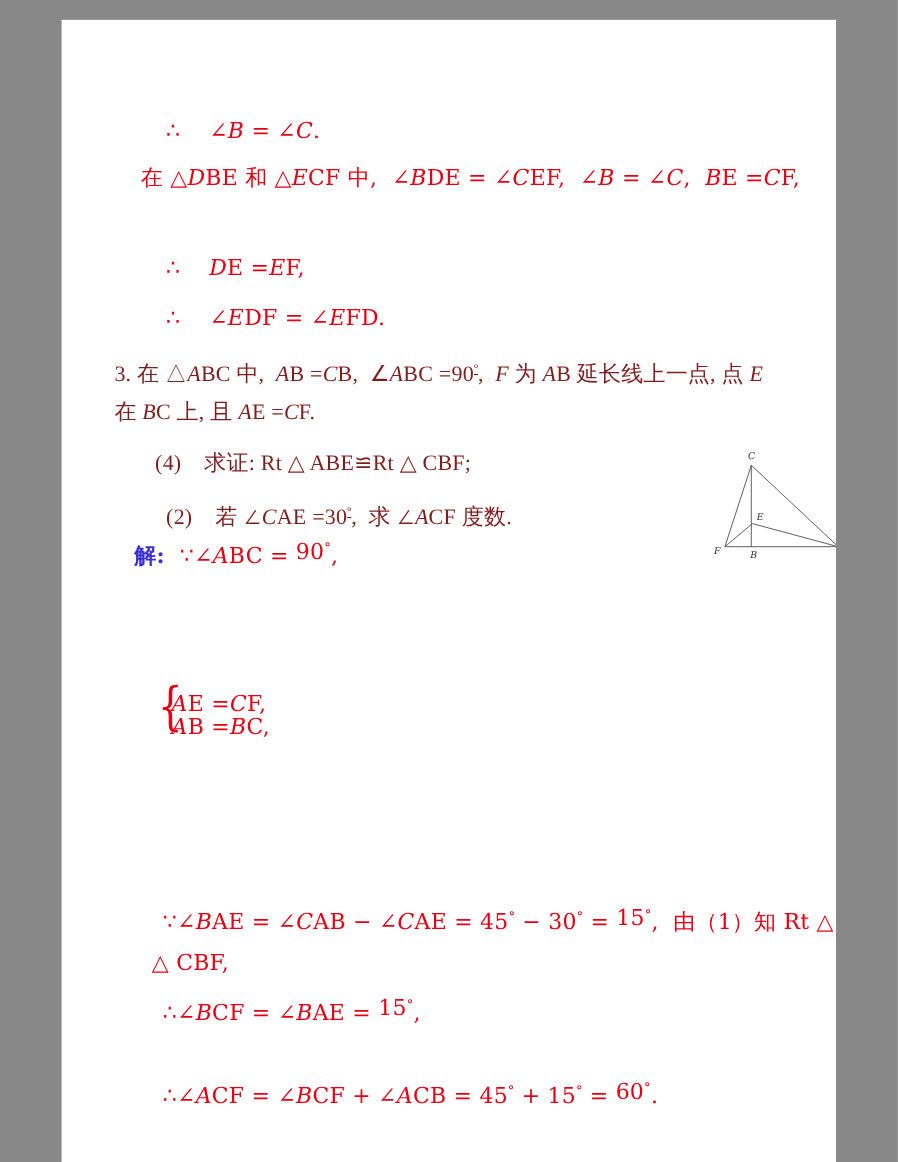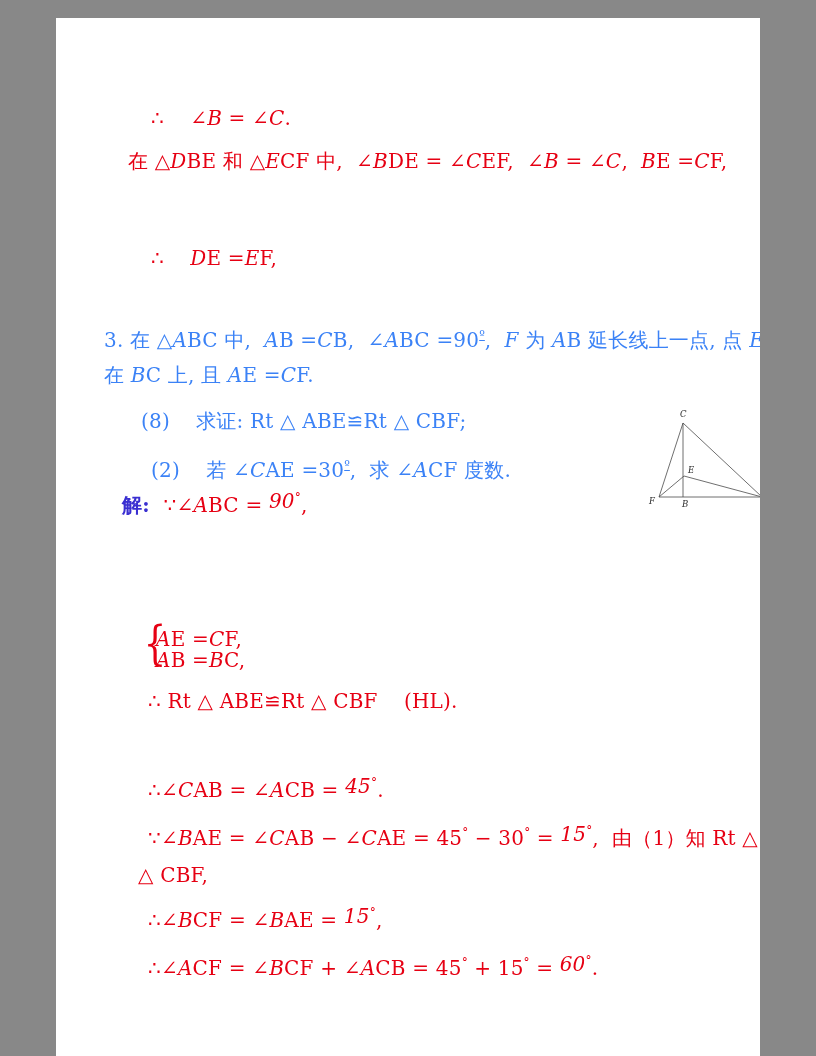--- a/index.html
+++ b/index.html
@@ -12,27 +12,27 @@
     margin:18px auto;
   }
   .line{
     position:absolute;
     white-space:pre;
     font-size:20px;
     line-height:26px;
     letter-spacing:.2px;
   }
   .red{color:#e60013;}
-  .blk{color:#3b82f6;}
+  .blk{color:#7f1d1d;font-family:Liberation Serif, serif;}
   .s-i{font-style:italic;}
   .s-blue{color:#3a2fd1;font-weight:bold;}
   .s-black2{color:#1d1d1f;}
   .s-sup{font-size:60%;vertical-align:super;letter-spacing:0;}
   .s-ord{font-size:60%;vertical-align:super;text-decoration:underline;letter-spacing:0;}
-  .s-vs{display:inline-block;transform:translateY(-4px);font-style:italic;}
+  .s-vs{display:inline-block;transform:translateY(-4px);}
   .s-vsd{display:inline-block;transform:translateY(-10px);font-size:60%;}
   .brace{
     position:absolute;
     left:84px;top:601px;
     font-size:47px;line-height:1;
     color:#e60013;
     transform:scaleX(.75);
     font-weight:300;
   }
   .figure{position:absolute;left:590px;top:385px;width:130px;height:105px;}
@@ -40,25 +40,26 @@
   .fig-line{stroke:#4a4a4a;stroke-width:.8;fill:none;}
   .fig-label{font-family:"DejaVu Serif",serif;font-style:italic;font-size:8.5px;fill:#2a2a2a;}
 </style>
 </head>
 <body>
 
 <div class="page">
 
   <div class="line red" style="left:95px;top:87px"><span>∴    </span><span>∠</span><span class="s-i">B</span><span> = ∠</span><span class="s-i">C</span><span>.</span></div>
   <div class="line red" style="left:72px;top:130px"><span>在 </span><span>△</span><span class="s-i">D</span><span>BE 和 </span><span>△</span><span class="s-i">E</span><span>CF 中,  </span><span>∠</span><span class="s-i">B</span><span>DE = ∠</span><span class="s-i">C</span><span>EF,  </span><span>∠</span><span class="s-i">B</span><span> = ∠</span><span class="s-i">C</span><span>,  </span><span class="s-i">B</span><span>E =</span><span class="s-i">C</span><span>F,</span></div>
-  <div class="line red" style="left:95px;top:227px"><span>∴    </span><span class="s-i">D</span><span>E =</span><span class="s-i">E</span><span>F,</span></div>
+  <div class="line red" style="left:95px;top:212px"><span>∴    </span><span class="s-i">D</span><span>E =</span><span class="s-i">E</span><span>F,</span></div>
+  <div class="line red" style="left:95px;top:257px"><span>∴    </span><span>∠</span><span class="s-i">E</span><span>DF = ∠</span><span class="s-i">E</span><span>FD.</span></div>
 
   <div class="line blk" style="left:48px;top:304px"><span>3. 在 </span><span>△</span><span class="s-i">A</span><span>BC 中,  </span><span class="s-i">A</span><span>B =</span><span class="s-i">C</span><span>B,  </span><span>∠</span><span class="s-i">A</span><span>BC =90</span><span class="s-ord">º</span><span>,  </span><span class="s-i">F</span><span> 为 </span><span class="s-i">A</span><span>B 延长线上一点, 点 </span><span class="s-i">E</span></div>
   <div class="line blk" style="left:48px;top:344px"><span>在 </span><span class="s-i">B</span><span>C 上, 且 </span><span class="s-i">A</span><span>E =</span><span class="s-i">C</span><span>F.</span></div>
-  <div class="line blk" style="left:85px;top:390px"><span>(8)    求证: Rt </span><span>△</span><span> ABE≌Rt </span><span>△</span><span> CBF;</span></div>
+  <div class="line blk" style="left:85px;top:390px"><span>(4)    求证: Rt </span><span>△</span><span> ABE≌Rt </span><span>△</span><span> CBF;</span></div>
   <div class="line blk" style="left:95px;top:434px"><span>(2)    若 ∠</span><span class="s-i">C</span><span>AE =30</span><span class="s-ord">º</span><span>,  求 ∠</span><span class="s-i">A</span><span>CF 度数.</span></div>
 
   <div class="figure">
     <svg viewBox="0 0 130 105" xmlns="http://www.w3.org/2000/svg">
       <line class="fig-line" x1="37" y1="20" x2="13" y2="94"></line>
       <line class="fig-line" x1="37" y1="20" x2="116" y2="94"></line>
       <line class="fig-line" x1="13" y1="94" x2="116" y2="94"></line>
       <line class="fig-line" x1="37" y1="20" x2="37" y2="94"></line>
       <line class="fig-line" x1="13" y1="94" x2="38" y2="73"></line>
       <line class="fig-line" x1="38" y1="73" x2="116" y2="94"></line>
@@ -69,20 +70,18 @@
       <text class="fig-label" x="119" y="100">A</text>
     </svg>
   </div>
 
   <div class="line red" style="left:66px;top:474px"><span class="s-blue">解: </span><span> ∵∠</span><span class="s-i">A</span><span>BC = </span><span class="s-vs">90</span><span class="s-vsd">°</span><span>,</span></div>
 
   <div class="brace">{</div>
   <div class="line red" style="left:100px;top:608px"><span class="s-i">A</span><span>E =</span><span class="s-i">C</span><span>F,</span></div>
   <div class="line red" style="left:100px;top:629px"><span class="s-i">A</span><span>B =</span><span class="s-i">B</span><span>C,</span></div>
 
-  <div class="line red" style="left:92px;top:670px"><span>∴ Rt </span><span>△</span><span> ABE≌Rt </span><span>△</span><span> CBF    (HL).</span></div>
-  <div class="line red" style="left:92px;top:759px"><span>∴∠</span><span class="s-i">C</span><span>AB = ∠</span><span class="s-i">A</span><span>CB = </span><span class="s-vs">45</span><span class="s-vsd">°</span><span>.</span></div>
   <div class="line red" style="left:92px;top:802px"><span>∵∠</span><span class="s-i">B</span><span>AE = ∠</span><span class="s-i">C</span><span>AB − ∠</span><span class="s-i">C</span><span>AE = 45</span><span class="s-sup">°</span><span> − 30</span><span class="s-sup">°</span><span> = </span><span class="s-vs">15</span><span class="s-vsd">°</span><span>,  由（1）知 Rt </span><span>△</span><span> ABE≌Rt</span></div>
   <div class="line red" style="left:82px;top:844px"><span>△</span><span> CBF,</span></div>
   <div class="line red" style="left:92px;top:889px"><span>∴∠</span><span class="s-i">B</span><span>CF = ∠</span><span class="s-i">B</span><span>AE = </span><span class="s-vs">15</span><span class="s-vsd">°</span><span>,</span></div>
-  <div class="line red" style="left:92px;top:932px"><span>∴∠</span><span class="s-i">A</span><span>CF = ∠</span><span class="s-i">B</span><span>CF + ∠</span><span class="s-i">A</span><span>CB = 45</span><span class="s-sup">°</span><span> + 15</span><span class="s-sup">°</span><span> = </span><span class="s-vs">60</span><span class="s-vsd">°</span><span>.</span></div>
+  <div class="line red" style="left:92px;top:960px"><span>∴∠</span><span class="s-i">A</span><span>CF = ∠</span><span class="s-i">B</span><span>CF + ∠</span><span class="s-i">A</span><span>CB = 45</span><span class="s-sup">°</span><span> + 15</span><span class="s-sup">°</span><span> = </span><span class="s-vs">60</span><span class="s-vsd">°</span><span>.</span></div>
 
 </div>
 
 </body></html>

